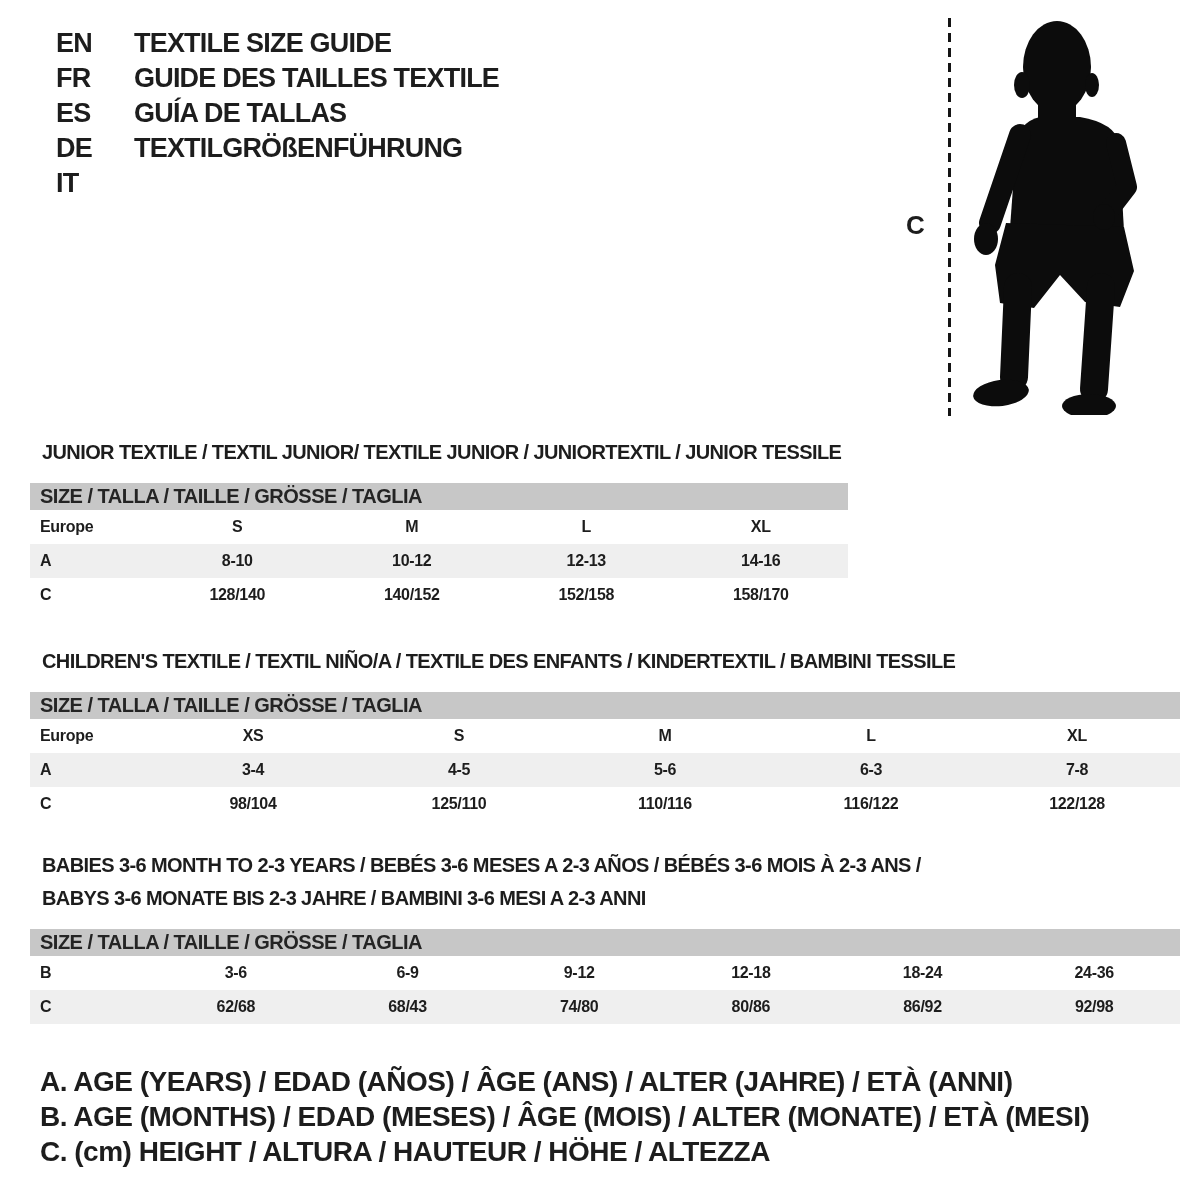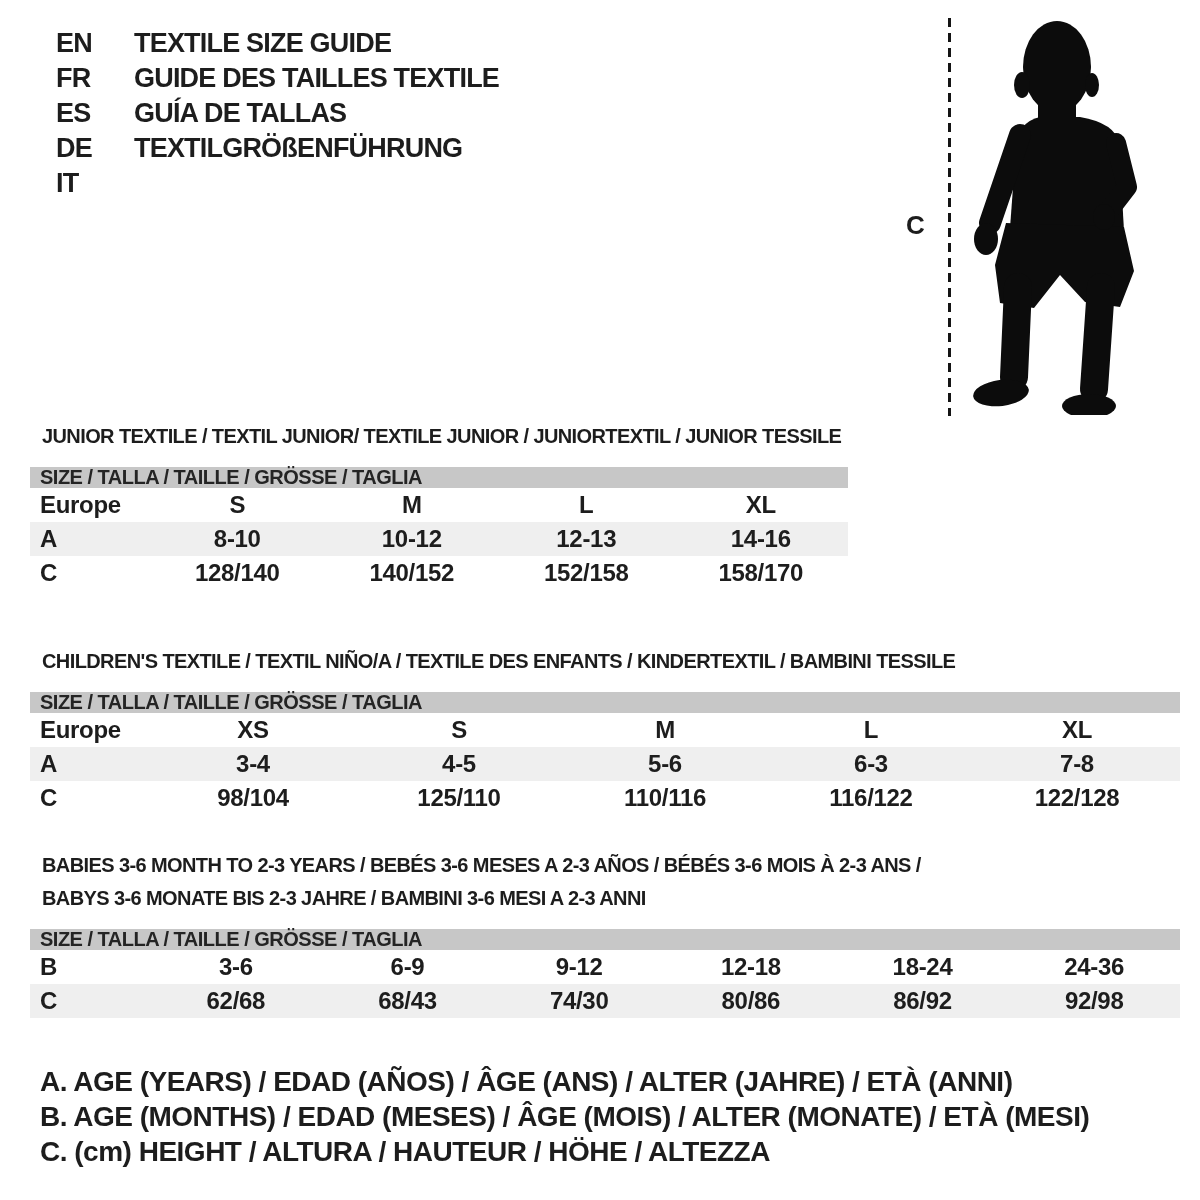--- a/index.html
+++ b/index.html
@@ -13,28 +13,28 @@
   .lang-title{white-space:nowrap;}
 
   
   .fig-line{position:absolute;left:948px;top:18px;width:3px;height:398px;
             background:repeating-linear-gradient(to bottom,#141414 0px,#141414 9px,transparent 9px,transparent 15px);}
   .fig-label{position:absolute;left:906px;top:210px;font-size:26px;}
   .fig-svg{position:absolute;left:968px;top:15px;}
 
   
   .section{position:absolute;left:30px;}
-  .section-junior{top:420px;width:818px;}
+  .section-junior{top:436px;width:818px;}
   .section-children{top:645px;width:1150px;}
   .section-babies{top:849px;width:1150px;}
   .section-title{font-size:20px;line-height:33px;letter-spacing:-0.6px;padding-left:12px;white-space:nowrap;}
   .size-table{margin-top:14px;}
-  .size-bar{height:21px;background:#c7c7c7;display:flex;align-items:center;
+  .size-bar{height:27px;background:#c7c7c7;display:flex;align-items:center;
             padding-left:10px;font-size:20px;letter-spacing:-0.5px;color:#242424;}
-  .trow{display:flex;align-items:center;height:34px;font-size:24px;letter-spacing:-0.3px;}
+  .trow{display:flex;align-items:center;height:34px;font-size:16px;letter-spacing:-0.3px;}
   .trow.alt{background:#efefef;}
   .cell-label{flex:0 0 120px;padding-left:10px;box-sizing:border-box;}
   .cell-value{flex:1;text-align:center;}
 
   
   .legend{position:absolute;left:40px;top:1064px;}
   .legend-line{font-size:28px;line-height:35px;letter-spacing:-0.5px;white-space:nowrap;}
 </style>
 </head>
 <body style="color: rgb(29, 29, 29);">
@@ -156,21 +156,21 @@
           <span class="cell-value">6-9</span>
           <span class="cell-value">9-12</span>
           <span class="cell-value">12-18</span>
           <span class="cell-value">18-24</span>
           <span class="cell-value">24-36</span>
         </div>
         <div class="trow alt" style="background: rgb(239, 239, 239);">
           <span class="cell-label">C</span>
           <span class="cell-value">62/68</span>
           <span class="cell-value">68/43</span>
-          <span class="cell-value">74/30</span>
+          <span class="cell-value">74/80</span>
           <span class="cell-value">80/86</span>
           <span class="cell-value">86/92</span>
           <span class="cell-value">92/98</span>
         </div>
       </div>
     </div>
   </div>
 
 <div class="legend">
     <div class="legend-line">A. AGE (YEARS) / EDAD (AÑOS) / ÂGE (ANS) / ALTER (JAHRE) / ETÀ (ANNI)</div>

